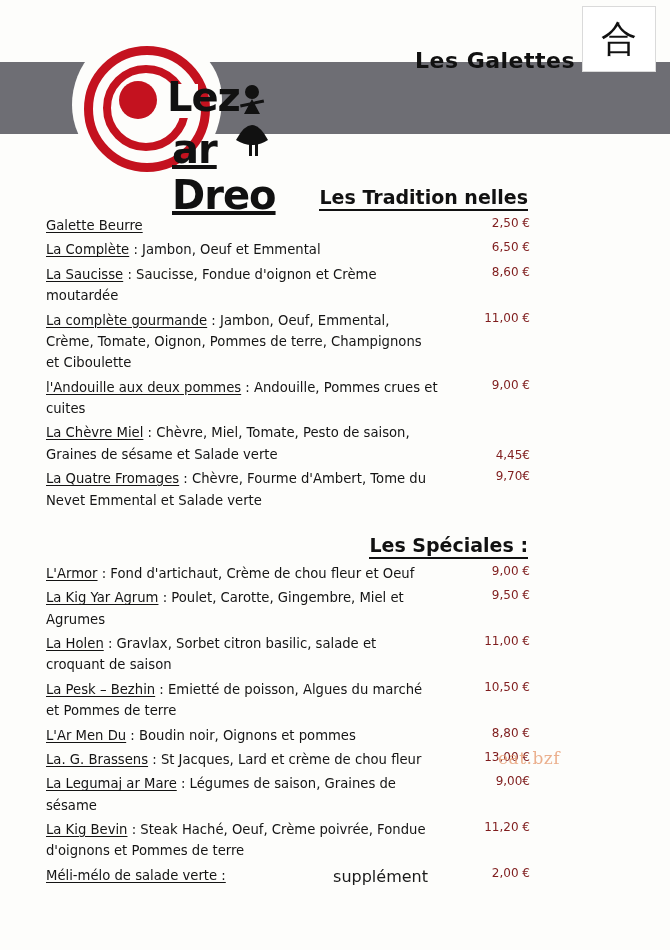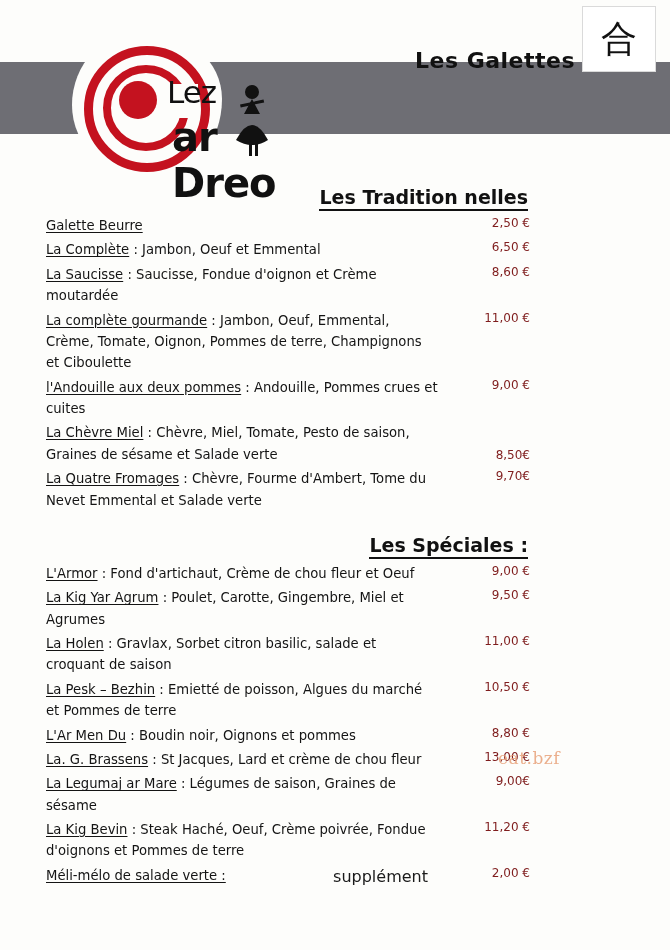--- a/index.html
+++ b/index.html
@@ -70,34 +70,35 @@
     top: 38px;
     width: 34px;
     height: 34px;
     background: #fdfdfb;
   }
   .logo-text-lez {
     position: absolute;
     left: 105px;
     top: 52px;
     font-family: "DejaVu Sans", sans-serif;
-    font-size: 31px;
-    font-weight: normal;
-    color: #111;
-    letter-spacing: -1px;
-  }
-  .logo-text-ar {
-    position: absolute;
-    left: 110px;
-    top: 92px;
-    font-family: "DejaVu Sans", sans-serif;
     font-size: 40px;
     font-weight: bold;
     color: #111;
     letter-spacing: -1px;
+  }
+  .logo-text-ar {
+    position: absolute;
+    left: 110px;
+    top: 104px;
+    font-family: "DejaVu Sans", sans-serif;
+    font-size: 40px;
+    font-weight: bold;
+    color: #111;
+    letter-spacing: -1px;
+    text-decoration: underline;
   }
   .dancer {
     position: absolute;
     left: 160px;
     top: 58px;
     width: 60px;
     height: 80px;
   }
   .page-title {
     position: absolute;
@@ -260,21 +261,21 @@
       <div class="price">11,00 €</div>
     </div>
 
     <div class="row">
       <div class="names"><span class="dish">l'Andouille aux deux pommes</span><span> : Andouille, Pommes crues et cuites</span></div>
       <div class="price">9,00 €</div>
     </div>
 
     <div class="row tall">
       <div class="names"><span class="dish">La Chèvre Miel</span><span> : Chèvre, Miel, Tomate, Pesto de saison, Graines de sésame et Salade verte</span></div>
-      <div class="price">8,50€</div>
+      <div class="price">4,45€</div>
     </div>
 
     <div class="row">
       <div class="names"><span class="dish">La Quatre Fromages</span><span> : Chèvre, Fourme d'Ambert, Tome du Nevet Emmental et Salade verte</span></div>
       <div class="price">9,70€</div>
     </div>
 
   </div>
 
   <div class="spacer-md"></div>

